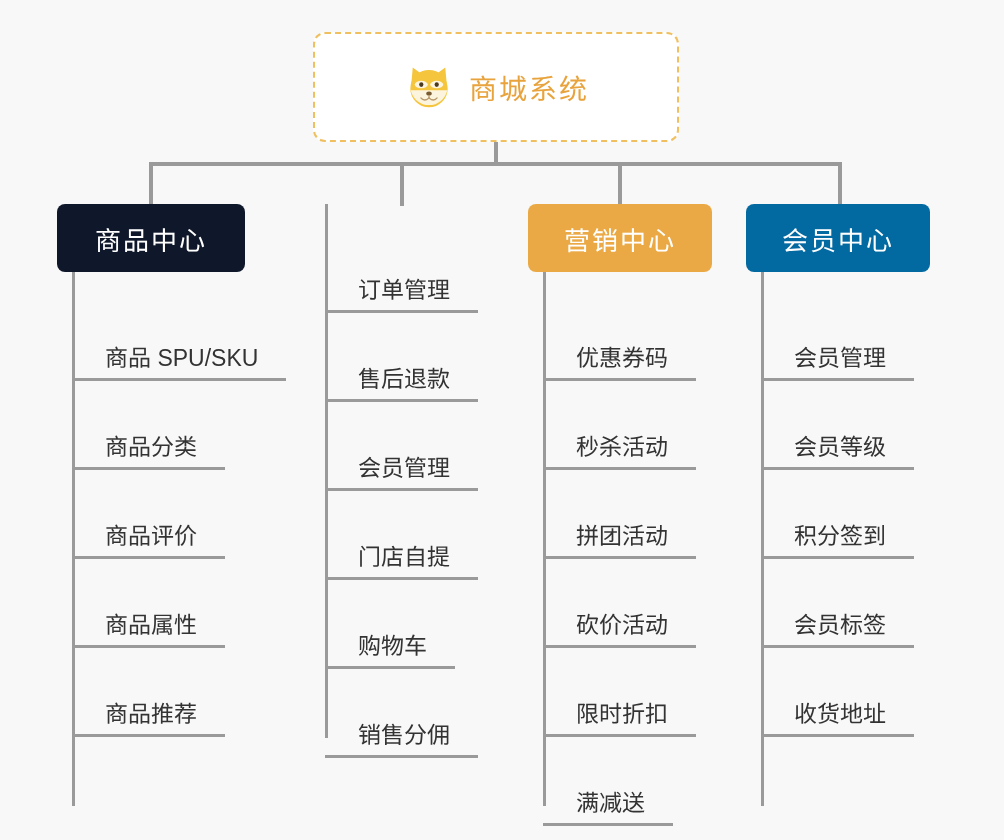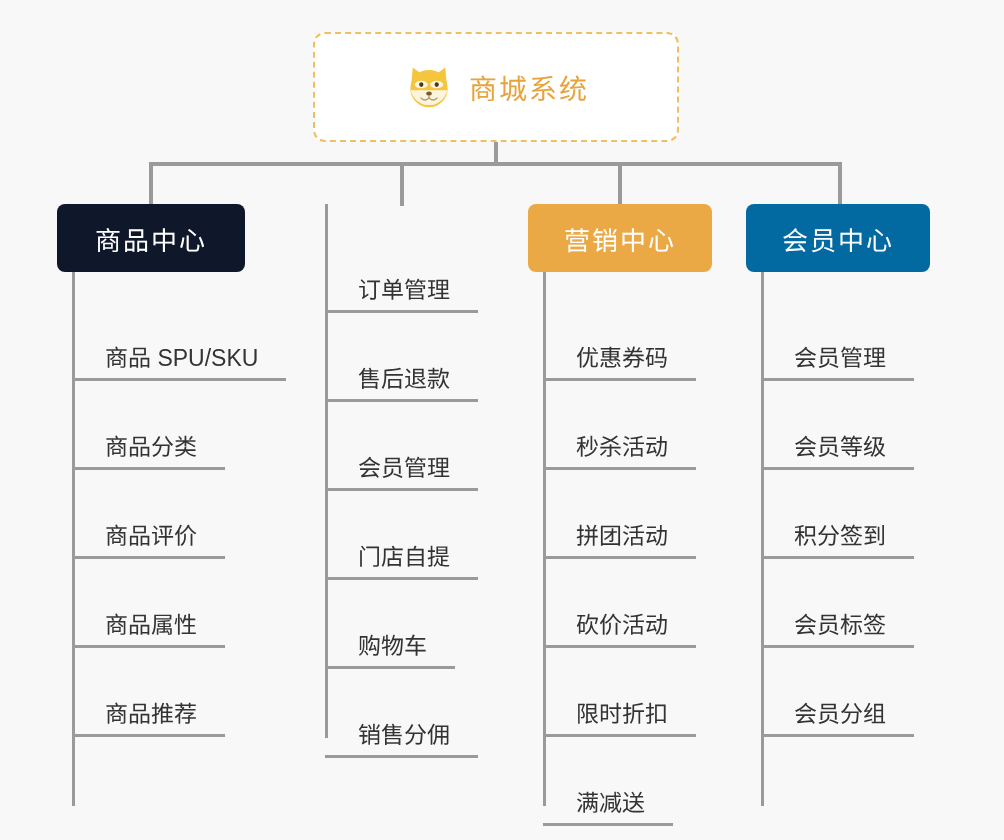--- a/index.html
+++ b/index.html
@@ -238,18 +238,18 @@
       <div class="leaf">
         <span class="leaf-label" style="border-bottom-color: rgb(154, 154, 154);">会员等级</span>
       </div>
       <div class="leaf">
         <span class="leaf-label" style="border-bottom-color: rgb(154, 154, 154);">积分签到</span>
       </div>
       <div class="leaf">
         <span class="leaf-label" style="border-bottom-color: rgb(154, 154, 154);">会员标签</span>
       </div>
       <div class="leaf">
-        <span class="leaf-label" style="border-bottom-color: rgb(154, 154, 154);">会员分组</span>
+        <span class="leaf-label" style="border-bottom-color: rgb(154, 154, 154);">收货地址</span>
       </div>
     </div>
   </div>
 
 </div>
 
 </body></html>

